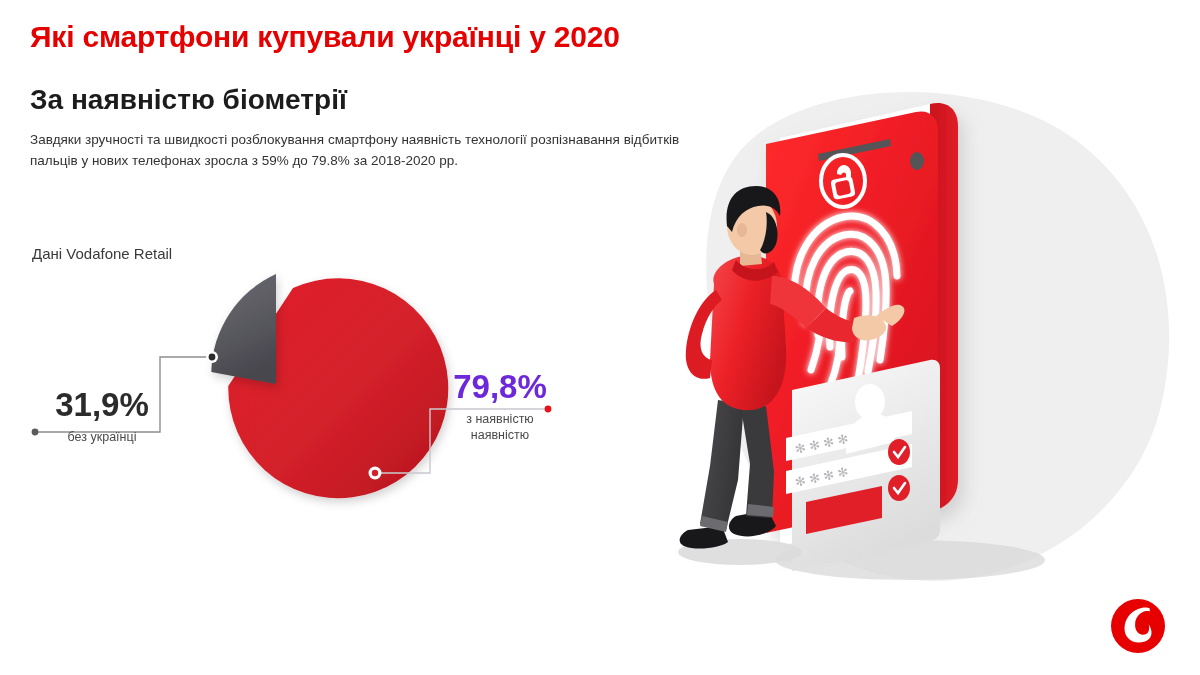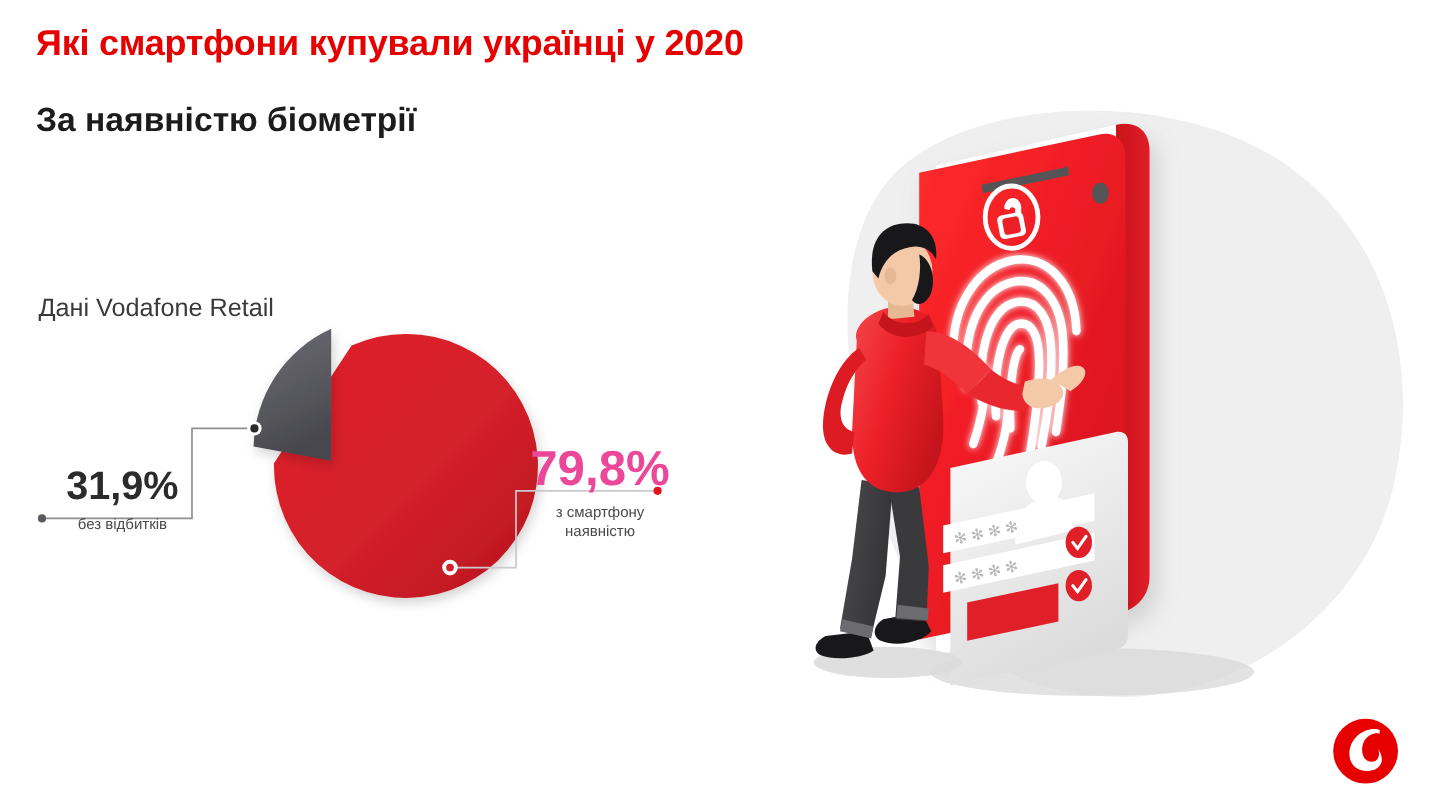--- a/index.html
+++ b/index.html
@@ -24,52 +24,53 @@
     position: absolute; left: 30px; top: 84px;
     font-size: 28px; font-weight: bold; color: #1c1c1c;
     white-space: nowrap;
   }
   .body-text {
     position: absolute; left: 30px; top: 130px; width: 660px;
     font-size: 13.5px; line-height: 1.55; color: #333333;
   }
   .source-label {
     position: absolute; left: 32px; top: 245px;
-    font-size: 21px; color: #3a3a3a; white-space: nowrap;
+    font-size: 15px; color: #3a3a3a; white-space: nowrap;
   }
 
   
   .chart-area { position: absolute; left: 0; top: 260px; width: 640px; height: 300px; }
   .pie-svg { position: absolute; left: 0; top: 0; }
 
   .callout { position: absolute; }
   .callout-value { font-weight: bold; line-height: 1; white-space: nowrap; }
   .callout-sub { font-size: 12.5px; line-height: 1.25; color: #4a4a4a; }
 
   .callout-left { left: 52px; top: 128px; text-align: center; width: 100px; }
   .callout-left .callout-value { font-size: 33px; color: #2b2b2b; }
   .callout-left .callout-sub { margin-top: 9px; }
 
   .callout-right { left: 440px; top: 110px; text-align: center; width: 120px; }
-  .callout-right .callout-value { font-size: 41px; color: #ec4899; }
+  .callout-right .callout-value { font-size: 33px; color: #6d28d9; }
   .callout-right .callout-sub { margin-top: 9px; }
 
   
   .illustration { position: absolute; left: 640px; top: 60px; width: 560px; height: 560px; }
 
   
   .logo { position: absolute; left: 1108px; top: 596px; width: 60px; height: 60px; }
 </style>
 </head>
 <body>
 
 <div id="root">
 
   <div class="title">Які смартфони купували українці у 2020</div>
   <div class="subtitle">За наявністю біометрії</div>
+  <div class="body-text">Завдяки зручності та швидкості розблокування смартфону наявність технології розпізнавання відбитків пальців у нових телефонах зросла з 59% до 79.8% за 2018-2020 рр.</div>
   <div class="source-label">Дані Vodafone Retail</div>
 
   <div class="chart-area">
     <svg class="pie-svg" width="640" height="300" viewBox="0 0 640 300">
       <defs>
         <linearGradient id="gRed" x1="0" y1="0" x2="1" y2="1">
           <stop offset="0%" stop-color="#e01f28"></stop>
           <stop offset="55%" stop-color="#d4202a"></stop>
           <stop offset="100%" stop-color="#b5151f"></stop>
         </linearGradient>
@@ -101,27 +102,27 @@
       <g fill="none" stroke="#c9c9ce" stroke-width="1.4">
         <path d="M 380 213 L 430 213 L 430 149 L 545 149"></path>
       </g>
       <circle cx="375" cy="213" r="6.5" fill="#ffffff"></circle>
       <circle cx="375" cy="213" r="3.2" fill="#d4202a"></circle>
       <circle cx="548" cy="149" r="3.4" fill="#e4141a"></circle>
     </svg>
 
     <div class="callout callout-left">
       <div class="callout-value">31,9%</div>
-      <div class="callout-sub">без відбитків</div>
+      <div class="callout-sub">без українці</div>
     </div>
 
     <div class="callout callout-right">
       <div class="callout-value">79,8%</div>
       <div class="callout-sub">
-        <div>з смартфону</div>
+        <div>з наявністю</div>
         <div>наявністю</div>
       </div>
     </div>
   </div>
 
   <div class="illustration">
     <svg width="560" height="560" viewBox="0 0 560 560">
       <defs>
         <linearGradient id="phoneRed" x1="0" y1="0" x2="1" y2="1">
           <stop offset="0%" stop-color="#ff2b2b"></stop>

